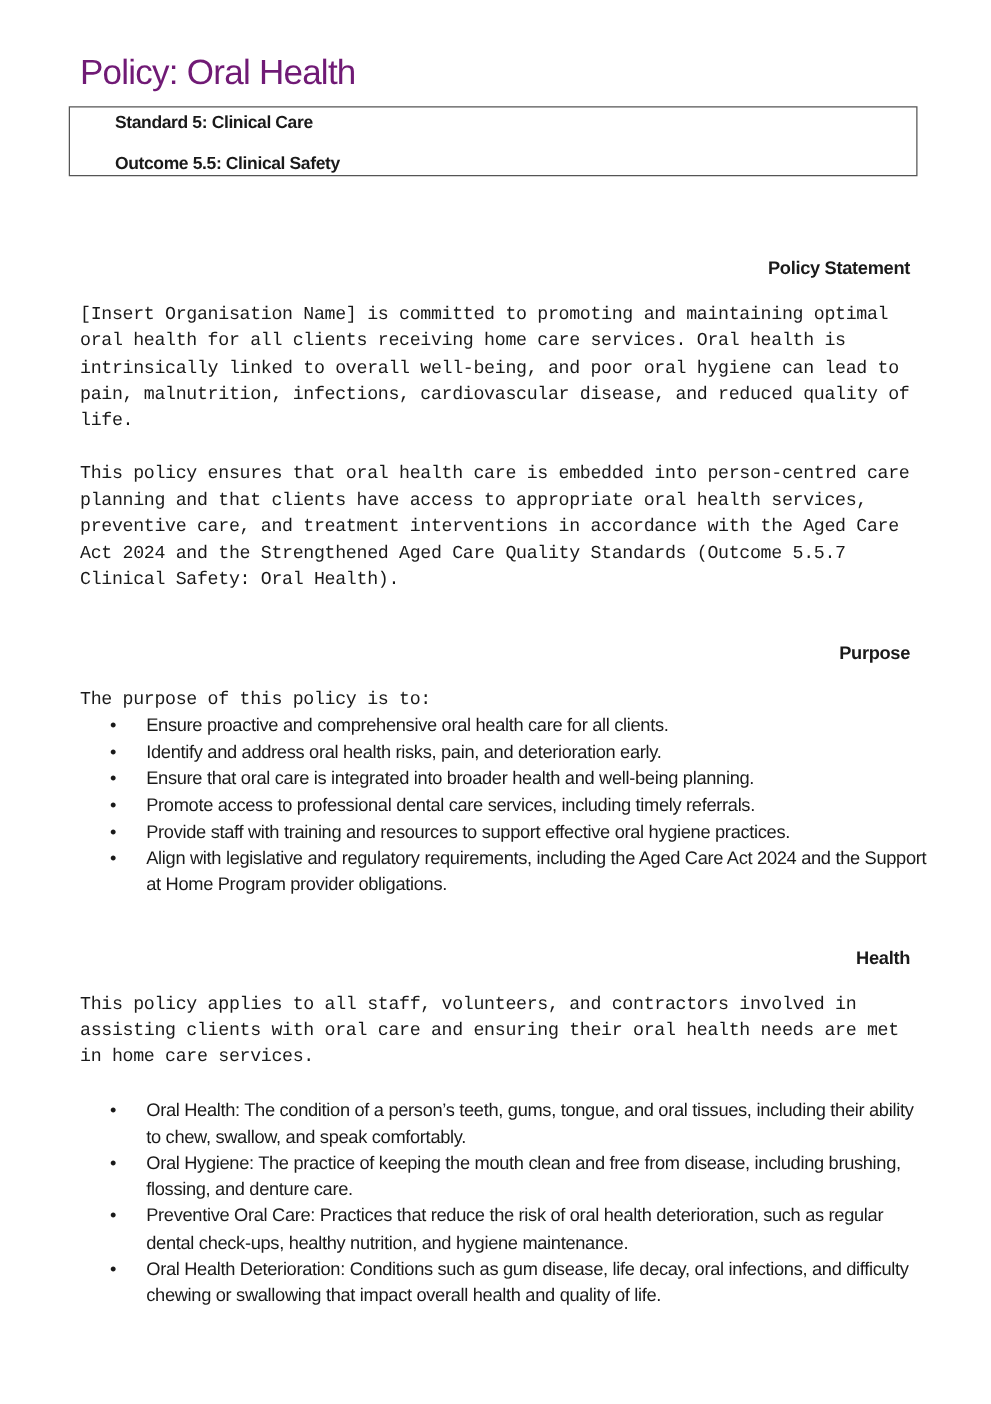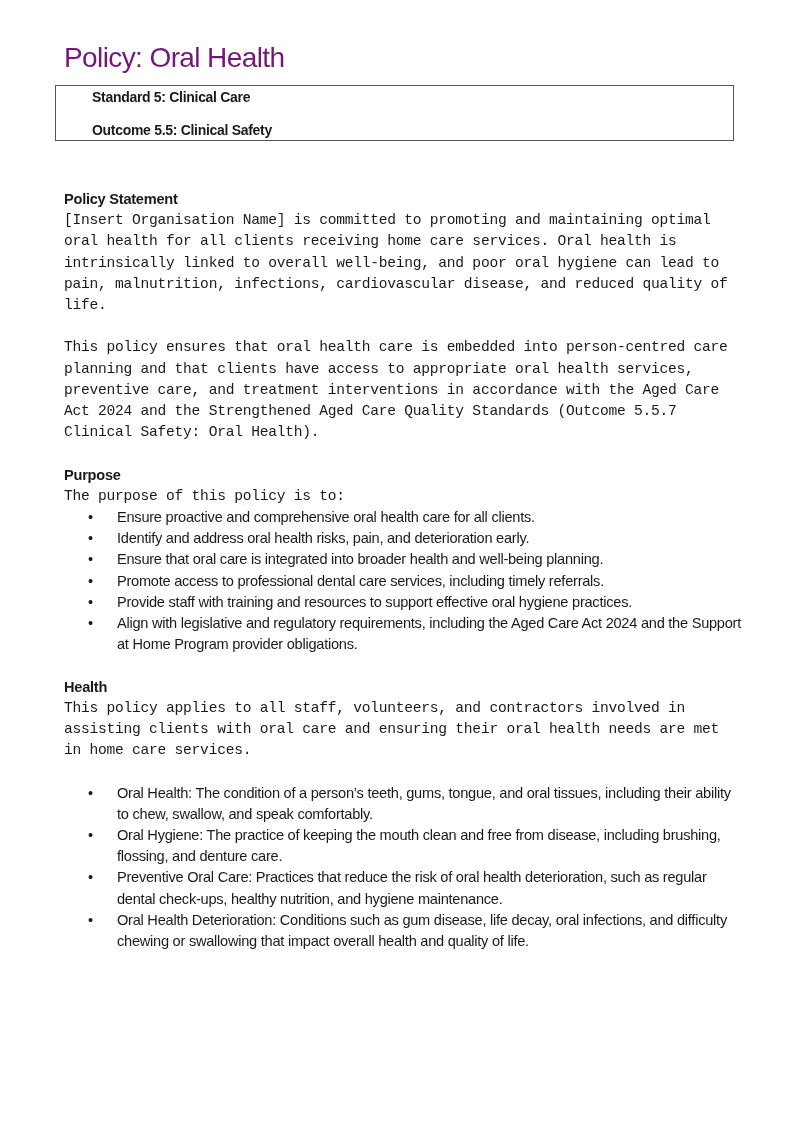--- a/index.html
+++ b/index.html
@@ -50,22 +50,23 @@
       position: absolute;
       left: 64px;
       top: 189px;
       width: 680px;
       font-size: 14.6px;
       line-height: 21.2px;
       letter-spacing: -0.25px;
     }
     .section-heading {
       font-weight: bold;
-      margin: 0;
+      margin: 16px;
       font-size: 14.6px;
+      text-align: right;
     }
     p {
       margin: 0;
       font-family: Liberation Mono, monospace;
     }
     .gap {
       height: 21.2px;
     }
     ul {
       margin: 0;

